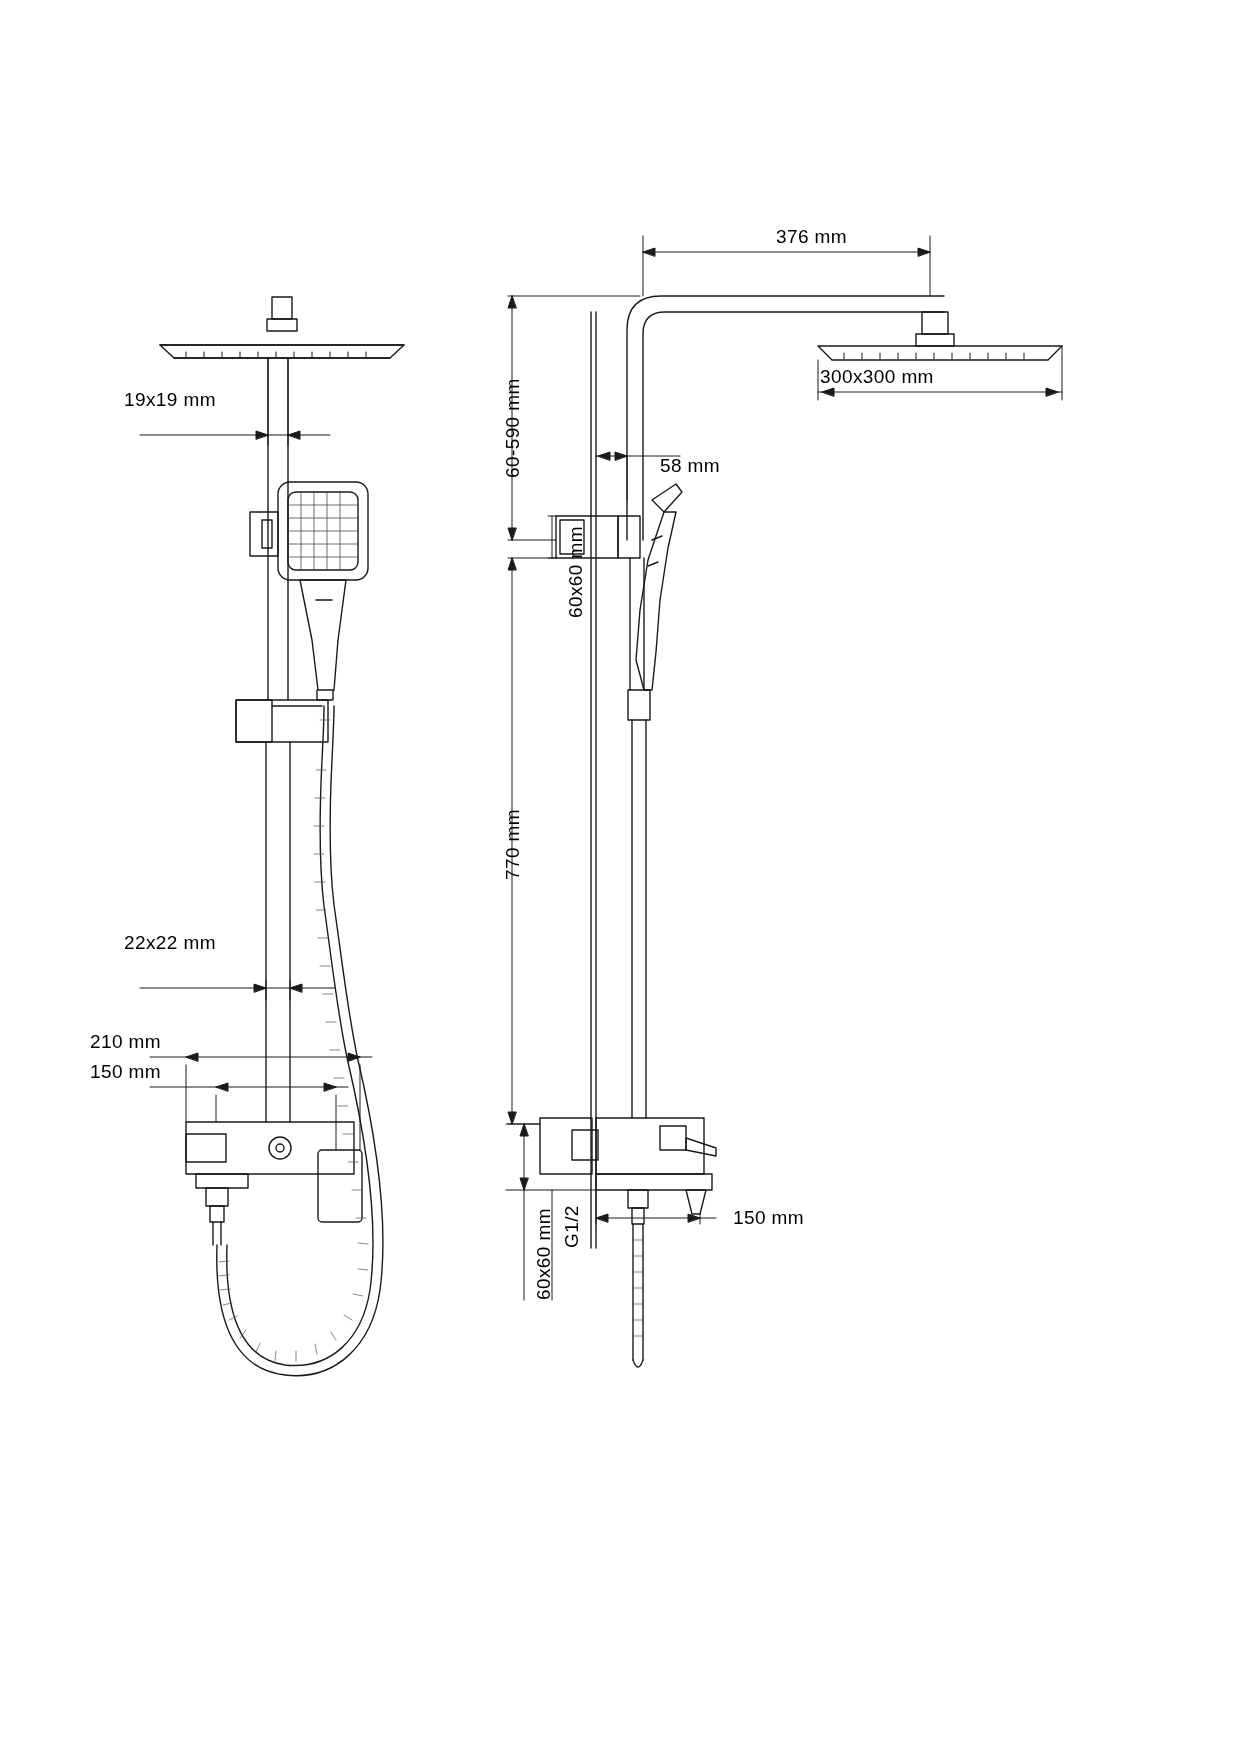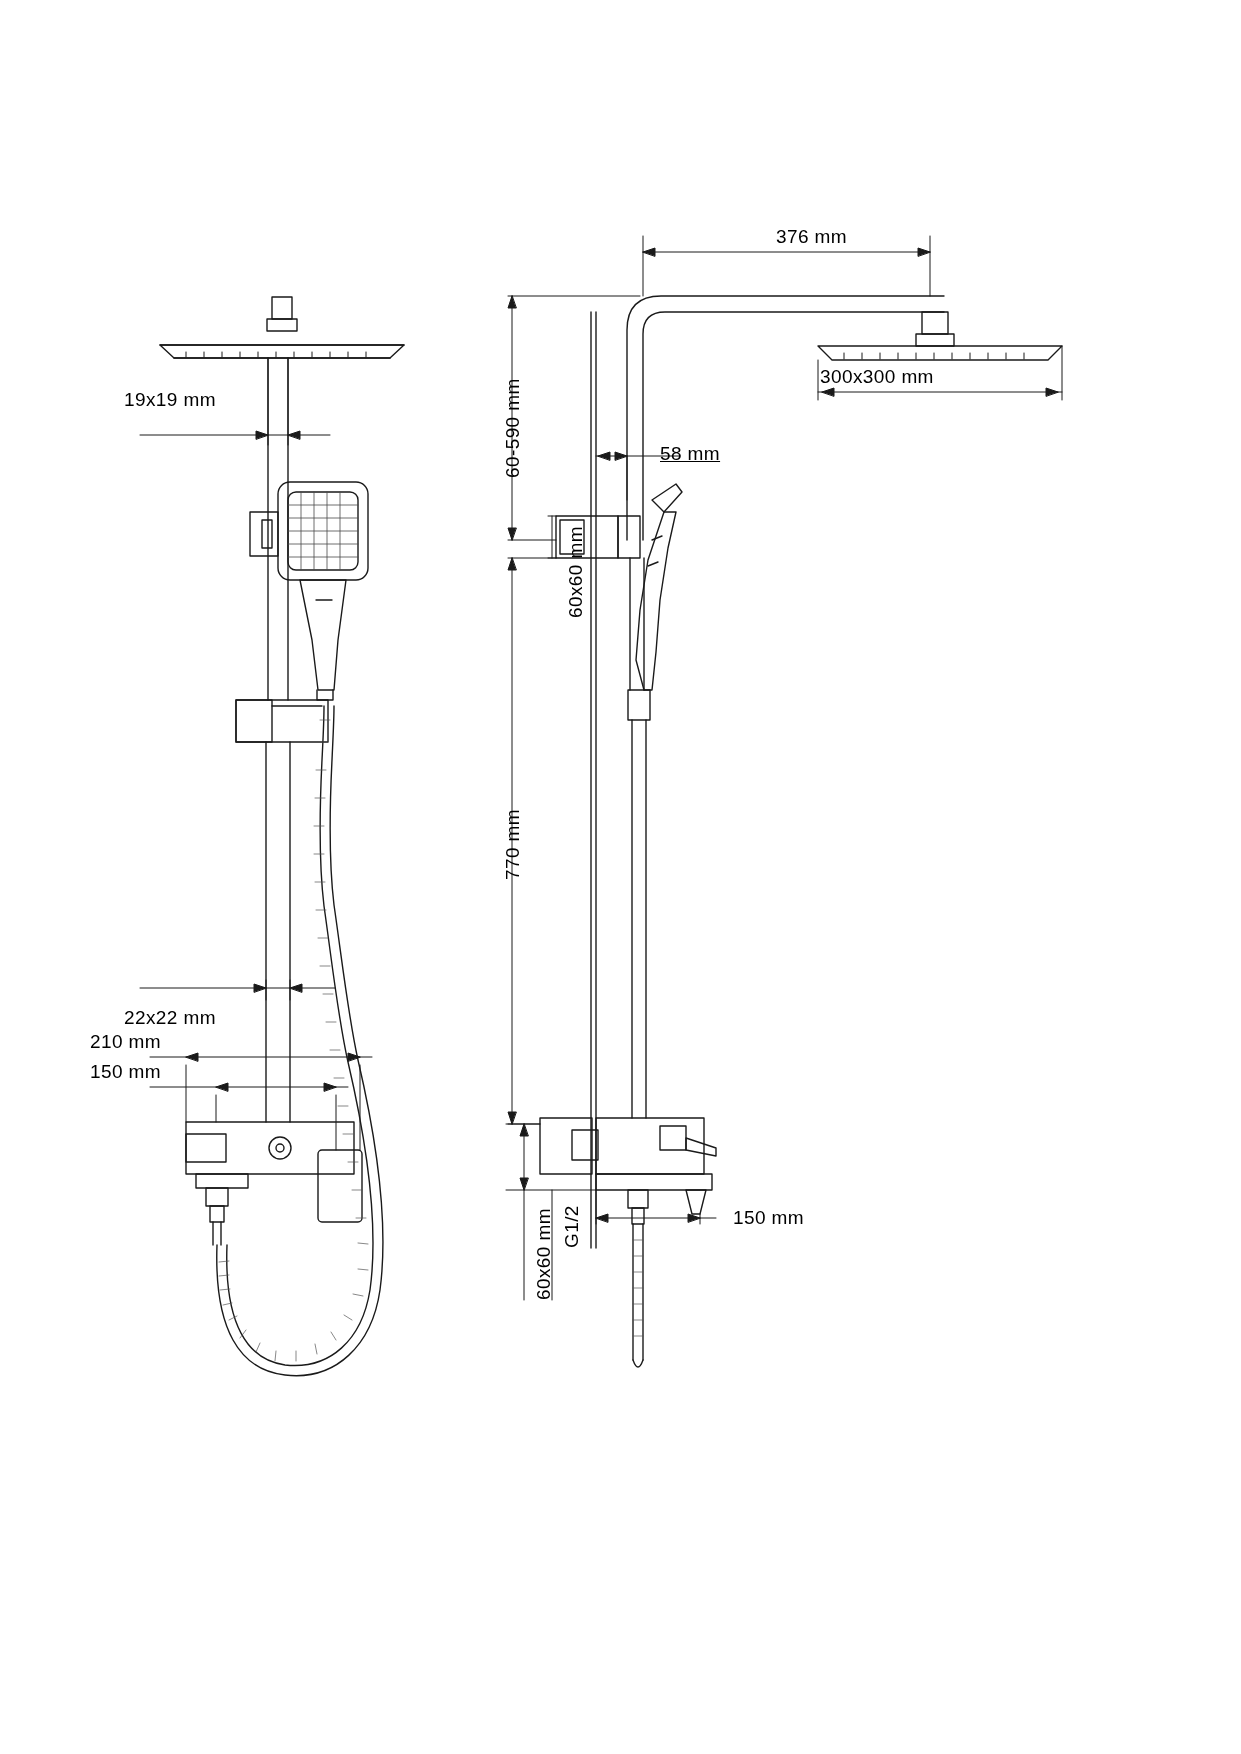--- a/index.html
+++ b/index.html
@@ -294,27 +294,27 @@
         <line x1="596" y1="1190" x2="596" y2="1224"></line>
         <line x1="700" y1="1214" x2="700" y2="1224"></line>
         <line x1="596" y1="1218" x2="716" y2="1218"></line>
         <path d="M596 1218 L608 1214 L608 1222 Z" fill="#1a1a1a"></path>
         <path d="M700 1218 L688 1214 L688 1222 Z" fill="#1a1a1a"></path>
       </g>
     </g>
   </svg>
 
   <div class="dimlabel" style="left:124px; top:390px;">19x19 mm</div>
-  <div class="dimlabel" style="left:124px; top:1008px;">22x22 mm</div>
+  <div class="dimlabel" style="left:124px; top:933px;">22x22 mm</div>
   <div class="dimlabel" style="left:90px; top:1032px;text-align:right;">210 mm</div>
   <div class="dimlabel" style="left:90px; top:1062px;">150 mm</div>
 
   <div class="dimlabel" style="left:776px; top:227px;">376 mm</div>
   <div class="dimlabel" style="left:820px; top:367px;">300x300 mm</div>
   <div class="dimlabel vert" style="left:503px; top:478px;">60-590 mm</div>
-  <div class="dimlabel" style="left:660px; top:444px;text-decoration:underline;">58 mm</div>
+  <div class="dimlabel" style="left:660px; top:456px;">58 mm</div>
   <div class="dimlabel vert" style="left:566px; top:618px;">60x60 mm</div>
   <div class="dimlabel vert" style="left:503px; top:880px;">770 mm</div>
   <div class="dimlabel vert" style="left:534px; top:1300px;">60x60 mm</div>
   <div class="dimlabel vert" style="left:562px; top:1248px;">G1/2</div>
   <div class="dimlabel" style="left:733px; top:1208px;">150 mm</div>
 
 </div>
 
 </body></html>

